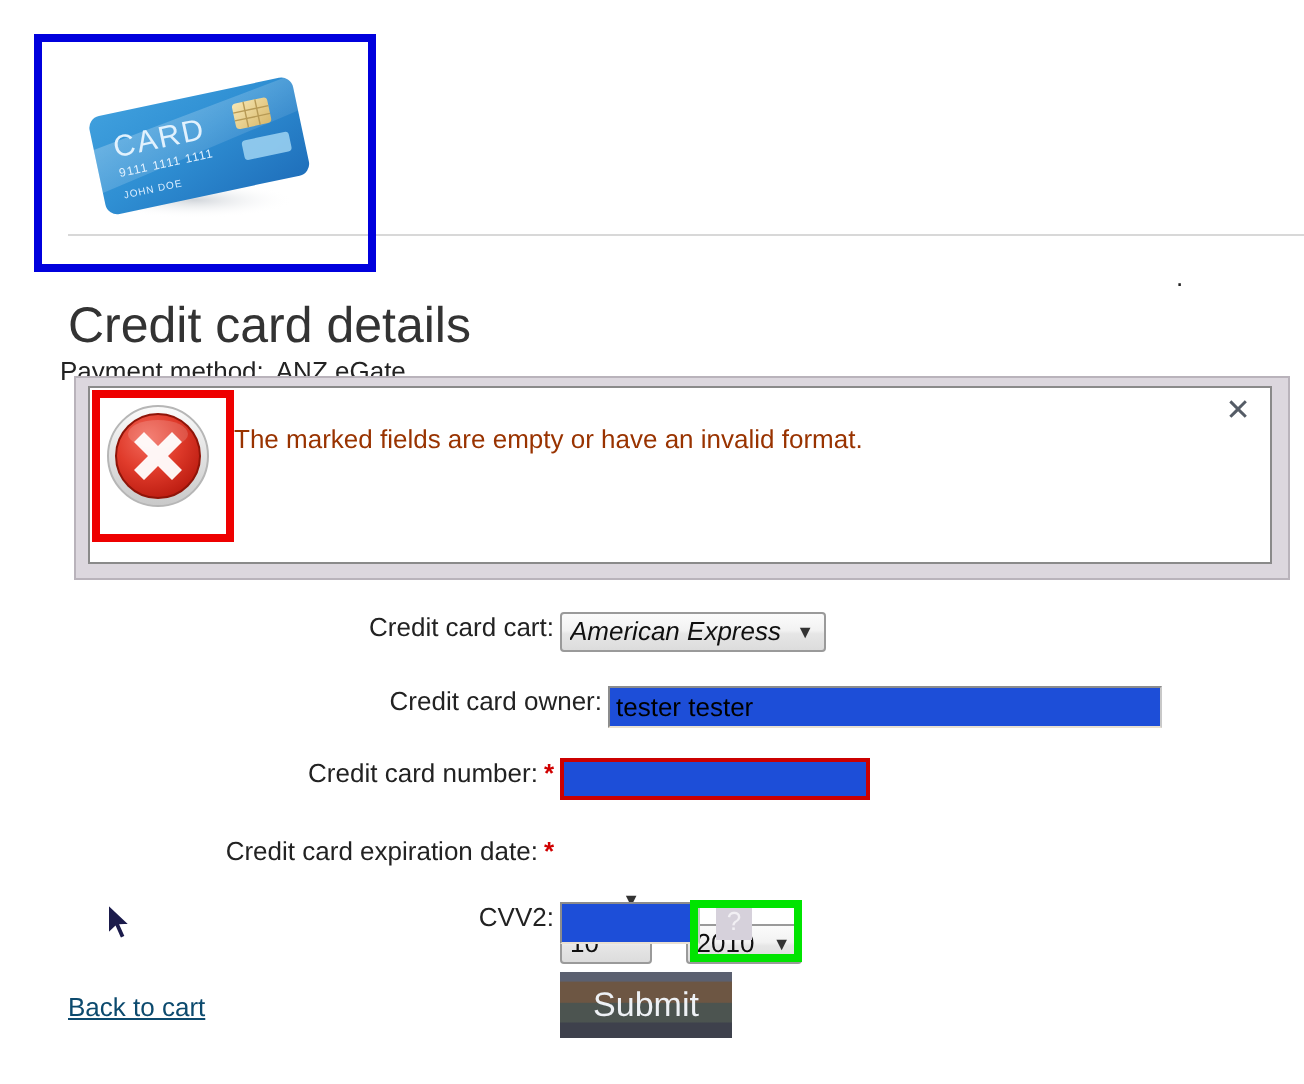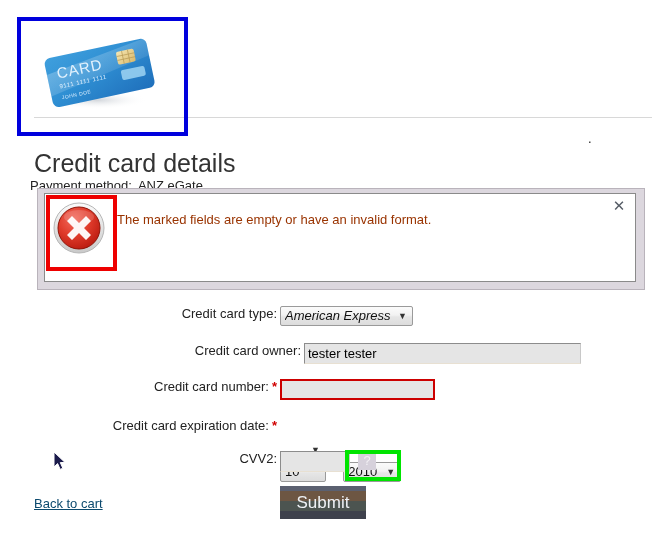--- a/index.html
+++ b/index.html
@@ -193,21 +193,21 @@
     pointer-events: none;
   }
   .sel-type { width: 133px; padding-right: 18px; font-style: italic; }
   .sel-mon  { width: 46px;  padding-right: 18px; margin-top: 44px; }
   .sel-year { width: 58px;  padding-right: 18px; }
 
   input.txt {
     font-family: "Liberation Sans", sans-serif;
     font-size: 13px;
     color: #000000;
-    background: #e5e5e5;
+    background: #1d4ed8;
     border: 1px solid #8c8c8c;
     border-bottom-color: #e8e0d2;
     border-right-color: #c8c8c8;
     padding: 2px 3px;
     box-sizing: border-box;
     outline: none;
   }
   .in-owner  { width: 277px; height: 21px; }
   .in-number { width: 155px; height: 21px; border: 2px solid #cc0000 !important; background:#ffffff; }
   .in-cvv    { width: 70px;  height: 21px; }
@@ -338,21 +338,21 @@
 </svg>
 
 <div class="anno-red"></div>
 
 <div class="err-text">The marked fields are empty or have an invalid format.</div>
 <div class="err-close">✕</div>
 
 <div class="form-area">
 
   <div class="frow" style="top:6px;">
-    <span class="flabel">Credit card type:</span>
+    <span class="flabel">Credit card cart:</span>
     <span class="fctl">
       <span class="selwrap">
         <select class="sel sel-type">
           <option>American Express</option>
         </select>
         <span class="caret">▼</span>
       </span>
     </span>
   </div>
 

